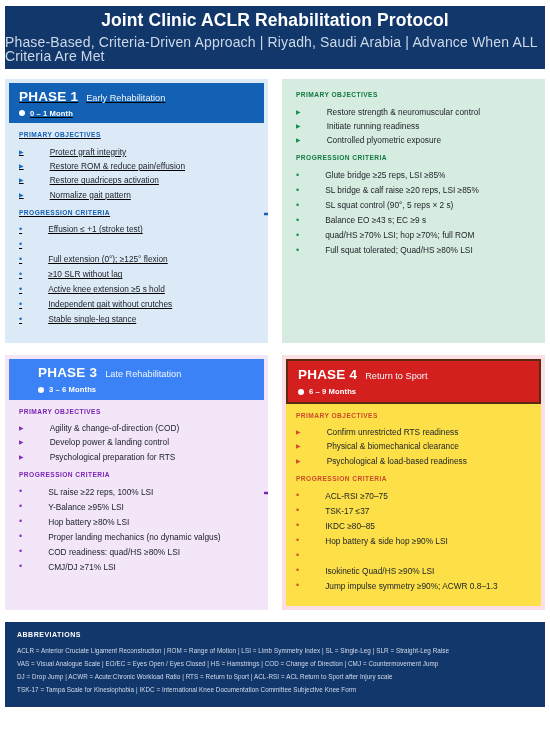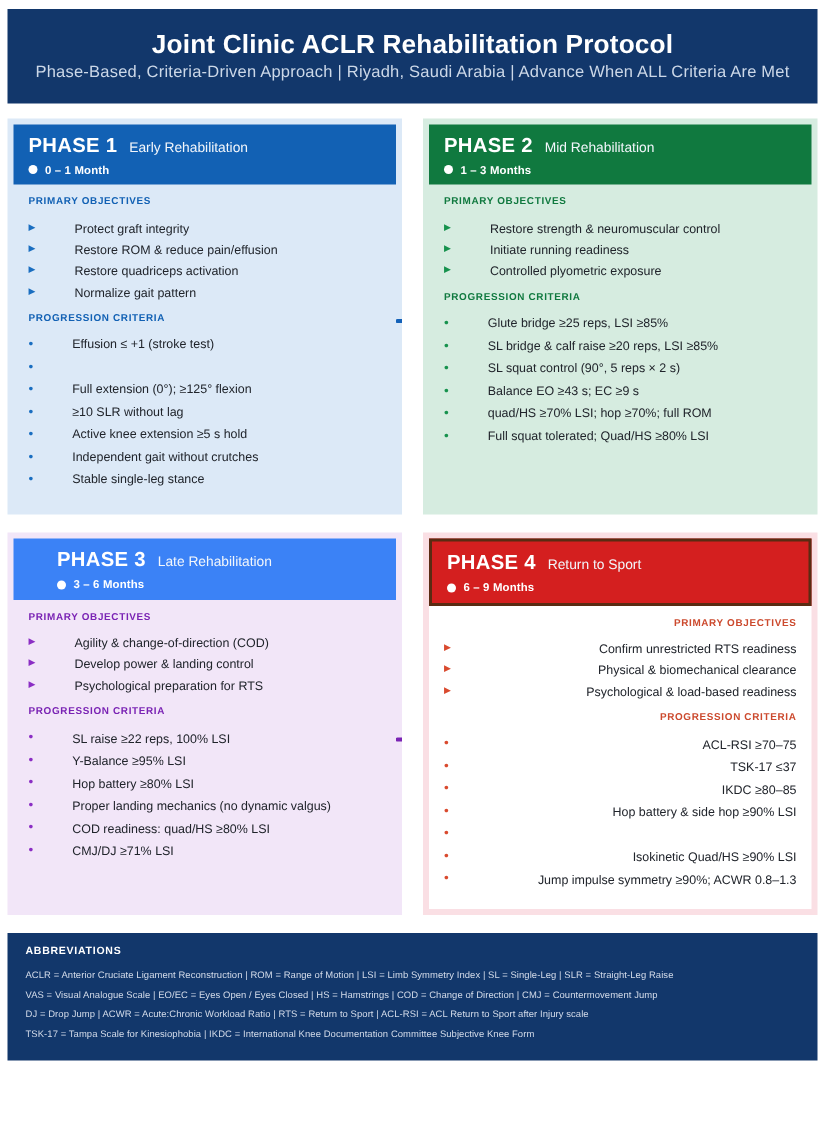--- a/index.html
+++ b/index.html
@@ -28,21 +28,21 @@
   }
   .banner-title{
     color:#ffffff;
     font-size:17.5px;
     font-weight:bold;
     letter-spacing:.1px;
     line-height:1;
   }
   .banner-sub{
     color:#ccd8e8;
-    font-size:11px;
+    font-size:14px;
     letter-spacing:.15px;
     line-height:1;
   }
 
   
   .grid{
     margin-top:10px;
     display:grid;
     grid-template-columns:1fr 1fr;
     grid-template-rows:auto auto;
@@ -134,21 +134,21 @@
   .arrow{
     position:absolute;
     width:26px;height:26px;
     display:flex;align-items:center;justify-content:center;
     pointer-events:none;
   }
   .arrow svg{display:block;}
 
   
   
-  .p1{ background:#dce9f7; }
+  .p1{ background:#dce9f7;text-decoration:underline; }
   .p1 .card-inner{ background:#dce9f7; }
   .p1 .card-head{ background:#1261b4; }
   .p1 .sect-label{ color:#1261b4; }
   .p1 .mk{ color:#1a6ec0; }
 
   
   .p2{ background:#d6ece0; }
   .p2 .card-inner{ background:#d6ece0; }
   .p2 .card-head{ background:#10793f; }
   .p2 .sect-label{ color:#10793f; }
@@ -156,21 +156,21 @@
 
   
   .p3{ background:#f2e6f8; }
   .p3 .card-inner{ background:#f2e6f8; }
   .p3 .card-head{ background:#3b82f6;padding-left:29px; }
   .p3 .sect-label{ color:#7a23b4; }
   .p3 .mk{ color:#8b2ec4; }
 
   
   .p4{ background:#fadfe4; }
-  .p4 .card-inner{ background:#ffffff;text-align:right; }
+  .p4 .card-inner{ background:#fde047; }
   .p4 .card-head{ background:#d41f1f; border:2px solid #5a2b12; }
   .p4 .sect-label{ color:#cc4a2e; }
   .p4 .mk{ color:#d94a2e; }
 
   
   .abbrev{
     margin-top:12px;
     background:#12376b;
     box-sizing:border-box;
     padding:9px 12px 10px 12px;
@@ -272,30 +272,20 @@
       <div class="arrow" style="right:-20px;top:122px;">
         <svg width="22" height="16" viewBox="0 0 22 16">
           <path d="M1 8 H15" stroke="#1361b8" stroke-width="2.6" stroke-linecap="round" fill="none"></path>
           <path d="M13 2.5 L20 8 L13 13.5 Z" fill="#1361b8"></path>
         </svg>
       </div>
     </div>
 
     <div class="card p2">
       <div class="card-inner">
-        <div class="card-head">
-          <div class="head-row1">
-            <span class="phase-num">PHASE 2</span>
-            <span class="phase-name">Mid Rehabilitation</span>
-          </div>
-          <div class="head-row2">
-            <span class="dot"></span>
-            <span class="duration">1 – 3 Months</span>
-          </div>
-        </div>
         <div class="card-body">
           <div class="sect-label">PRIMARY OBJECTIVES</div>
           <ul class="items">
             <li>
                 <span class="mk tri">▶</span>
                 <span class="txt">Restore strength &amp; neuromuscular control</span>
               </li>
             <li>
                 <span class="mk tri">▶</span>
                 <span class="txt">Initiate running readiness</span>

